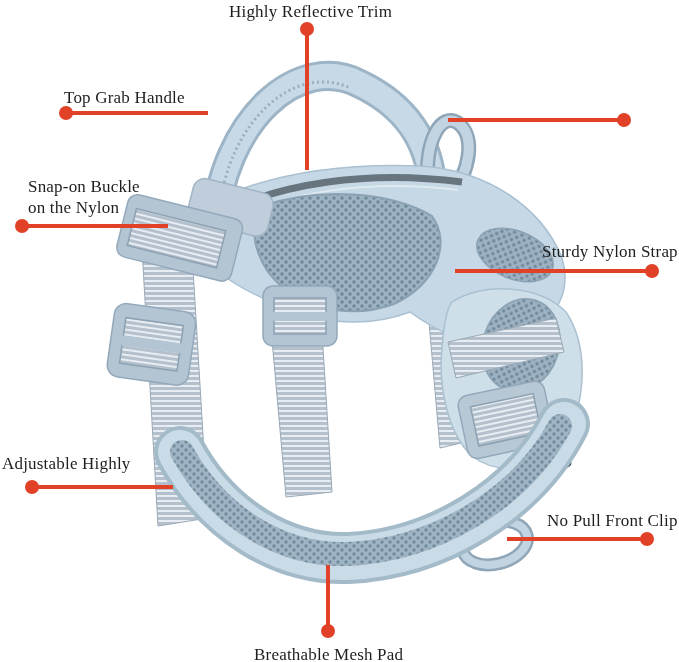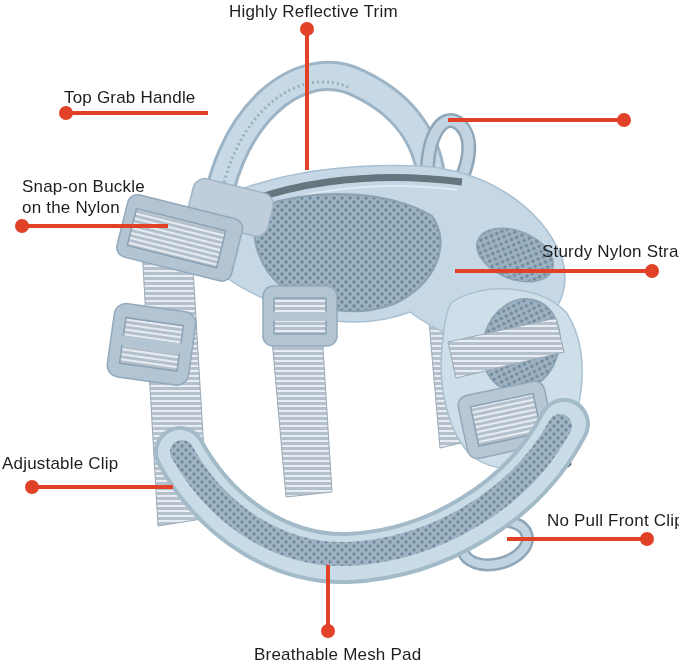--- a/index.html
+++ b/index.html
@@ -3,21 +3,21 @@
 <meta charset="utf-8">
 <style>
   html,body{margin:0;padding:0;}
   body{
     width:679px;height:662px;position:relative;overflow:hidden;
     background:#ffffff;
     font-family:"Liberation Sans", sans-serif;
     --accent:#e04127;
     --text:#1e1e1e;
   }
-  .stage{position:absolute;inset:0;width:679px;height:662px;}
+  .stage{position:absolute;inset:0;width:679px;height:662px;font-family:Liberation Serif, serif;}
   svg.layer{position:absolute;left:0;top:0;}
   .label{
     position:absolute;
     color:var(--text);
     font-size:17px;
     line-height:21px;
     white-space:nowrap;
     letter-spacing:.2px;
   }
   .leader{stroke:var(--accent);stroke-width:4;}
@@ -134,26 +134,26 @@
       <line class="leader" x1="328" y1="565" x2="328" y2="631"></line>
       <circle class="leader-dot" cx="328" cy="631" r="7"></circle>
     </g>
   </svg>
 
   <div class="label" style="left:229px;top:1px;">Highly Reflective Trim</div>
 
   <div class="label" style="left:64px;top:87px;">Top Grab Handle</div>
 
 
-  <div class="label" style="left:22px;top:176px;">
+  <div class="label" style="left:28px;top:176px;">
     <div>Snap-on Buckle</div>
     <div>on the Nylon</div>
   </div>
 
   <div class="label" style="left:542px;top:241px;">Sturdy Nylon Strap</div>
 
-  <div class="label" style="left:2px;top:453px;">Adjustable Clip</div>
+  <div class="label" style="left:2px;top:453px;">Adjustable Highly</div>
 
   <div class="label" style="left:547px;top:510px;">No Pull Front Clip</div>
 
   <div class="label" style="left:254px;top:644px;">Breathable Mesh Pad</div>
 
 </div>
 
 </body></html>

